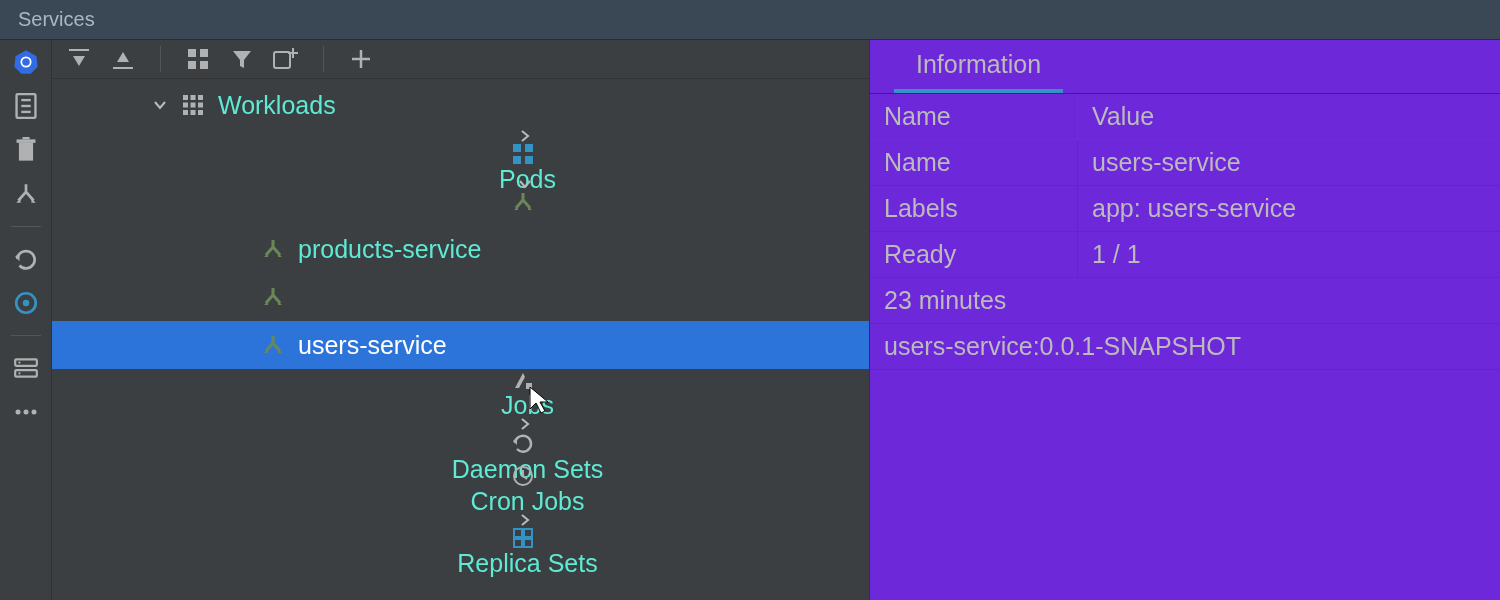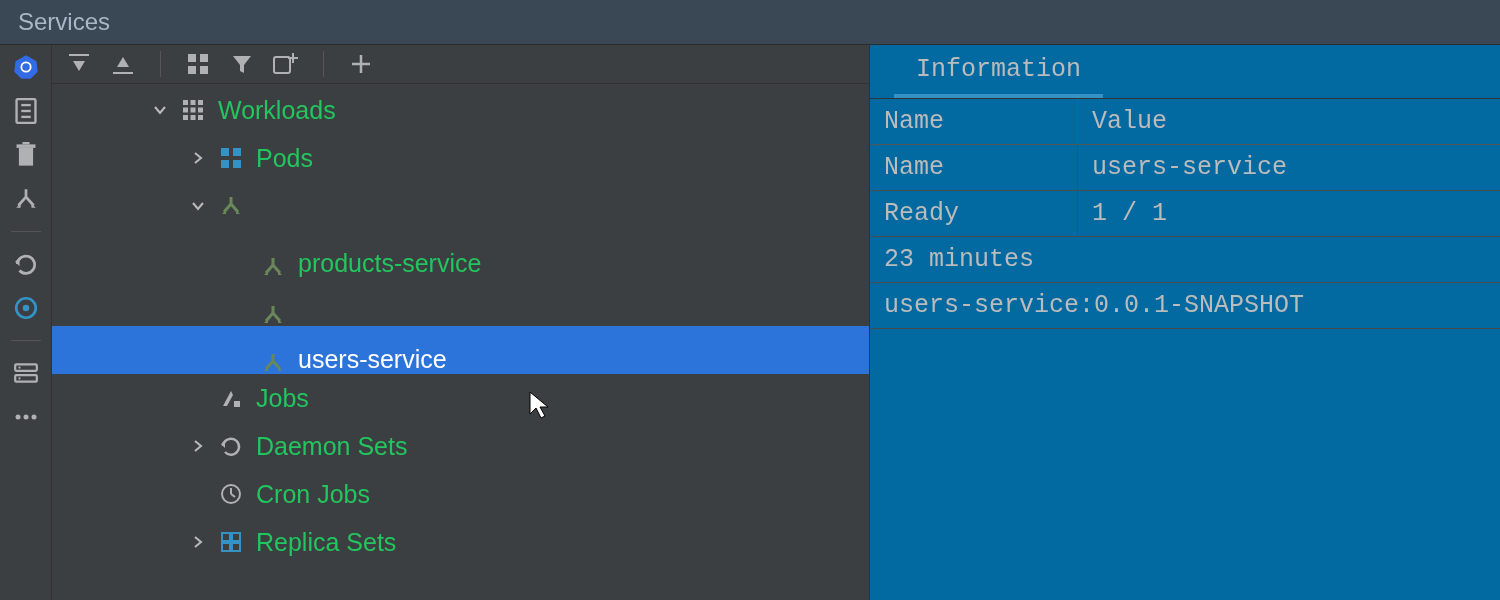--- a/index.html
+++ b/index.html
@@ -10,21 +10,21 @@
   width: 1500px;
   height: 600px;
   overflow: hidden;
   font-size: 24px;
 }
 .container { display: flex; flex-direction: column; height: 100%; }
 .title-bar {
   background: #3a4754;
   padding: 8px 18px;
   color: #a9b7c6;
-  font-size: 24px;
+  font-size: 20px;
   border-bottom: 1px solid #2b2b2b;
 }
 .main { display: flex; flex: 1; overflow: hidden; }
 .tool-strip {
   width: 52px;
   background: #3c3f41;
   display: flex;
   flex-direction: column;
   align-items: center;
   padding-top: 6px;
@@ -60,47 +60,46 @@
   border-bottom: 1px solid #323232;
 }
 .toolbar .sep { width: 1px; height: 26px; background: #555; margin: 0 6px; }
 .tb-icon { width: 26px; height: 26px; display:flex; align-items:center; justify-content:center; color:#afb1b3; }
 .tree { flex: 1; overflow: hidden; padding-top: 2px; position: relative; }
 .tree-row {
   display: flex;
   align-items: center;
   height: 48px;
   white-space: nowrap;
-  color: #22c55e;
+  color: #5eead4;
 }
 .tree-row.selected { background: #2d74da; color: #fff; }
 .tree-row.selected .label { color: #fff; }
 .indent-0 { padding-left: 96px; }
-.indent-1 { padding-left: 134px; }
-.indent-2 { padding-left: 206px; align-items: flex-end; }
+.indent-1 { padding-left: 134px; flex-direction: column; }
+.indent-2 { padding-left: 206px; }
 .chevron {
   width: 24px;
   display: inline-flex;
   justify-content: center;
   color: #bbbbbb;
   margin-right: 6px;
 }
 .icon-slot {
   width: 30px;
   display: inline-flex;
   justify-content: center;
   margin-right: 10px;
 }
 .label { font-size: 25px; }
 .right-panel {
   flex: 1;
-  background: #0369a1;
+  background: #6d28d9;
   display: flex;
   flex-direction: column;
-  font-family: Liberation Mono, monospace;
 }
 .tabs {
   display: flex;
   padding-left: 24px;
   border-bottom: 1px solid #323232;
 }
 .tab {
   padding: 10px 22px;
   color: #bbbbbb;
   font-size: 25px;
@@ -393,20 +392,24 @@
       </div>
       <div class="table">
         <div class="table-header">
           <div class="th th-name">Name</div>
           <div class="th th-value">Value</div>
         </div>
         <div class="table-body">
           <div class="tr">
             <div class="td td-name">Name</div>
             <div class="td td-value">users-service</div>
+          </div>
+          <div class="tr">
+            <div class="td td-name">Labels</div>
+            <div class="td td-value">app: users-service</div>
           </div>
           <div class="tr">
             <div class="td td-name">Ready</div>
             <div class="td td-value">1 / 1</div>
           </div>
           <div class="tr">
             <div class="td td-value">23 minutes</div>
           </div>
           <div class="tr">
             <div class="td td-value">users-service:0.0.1-SNAPSHOT</div>

